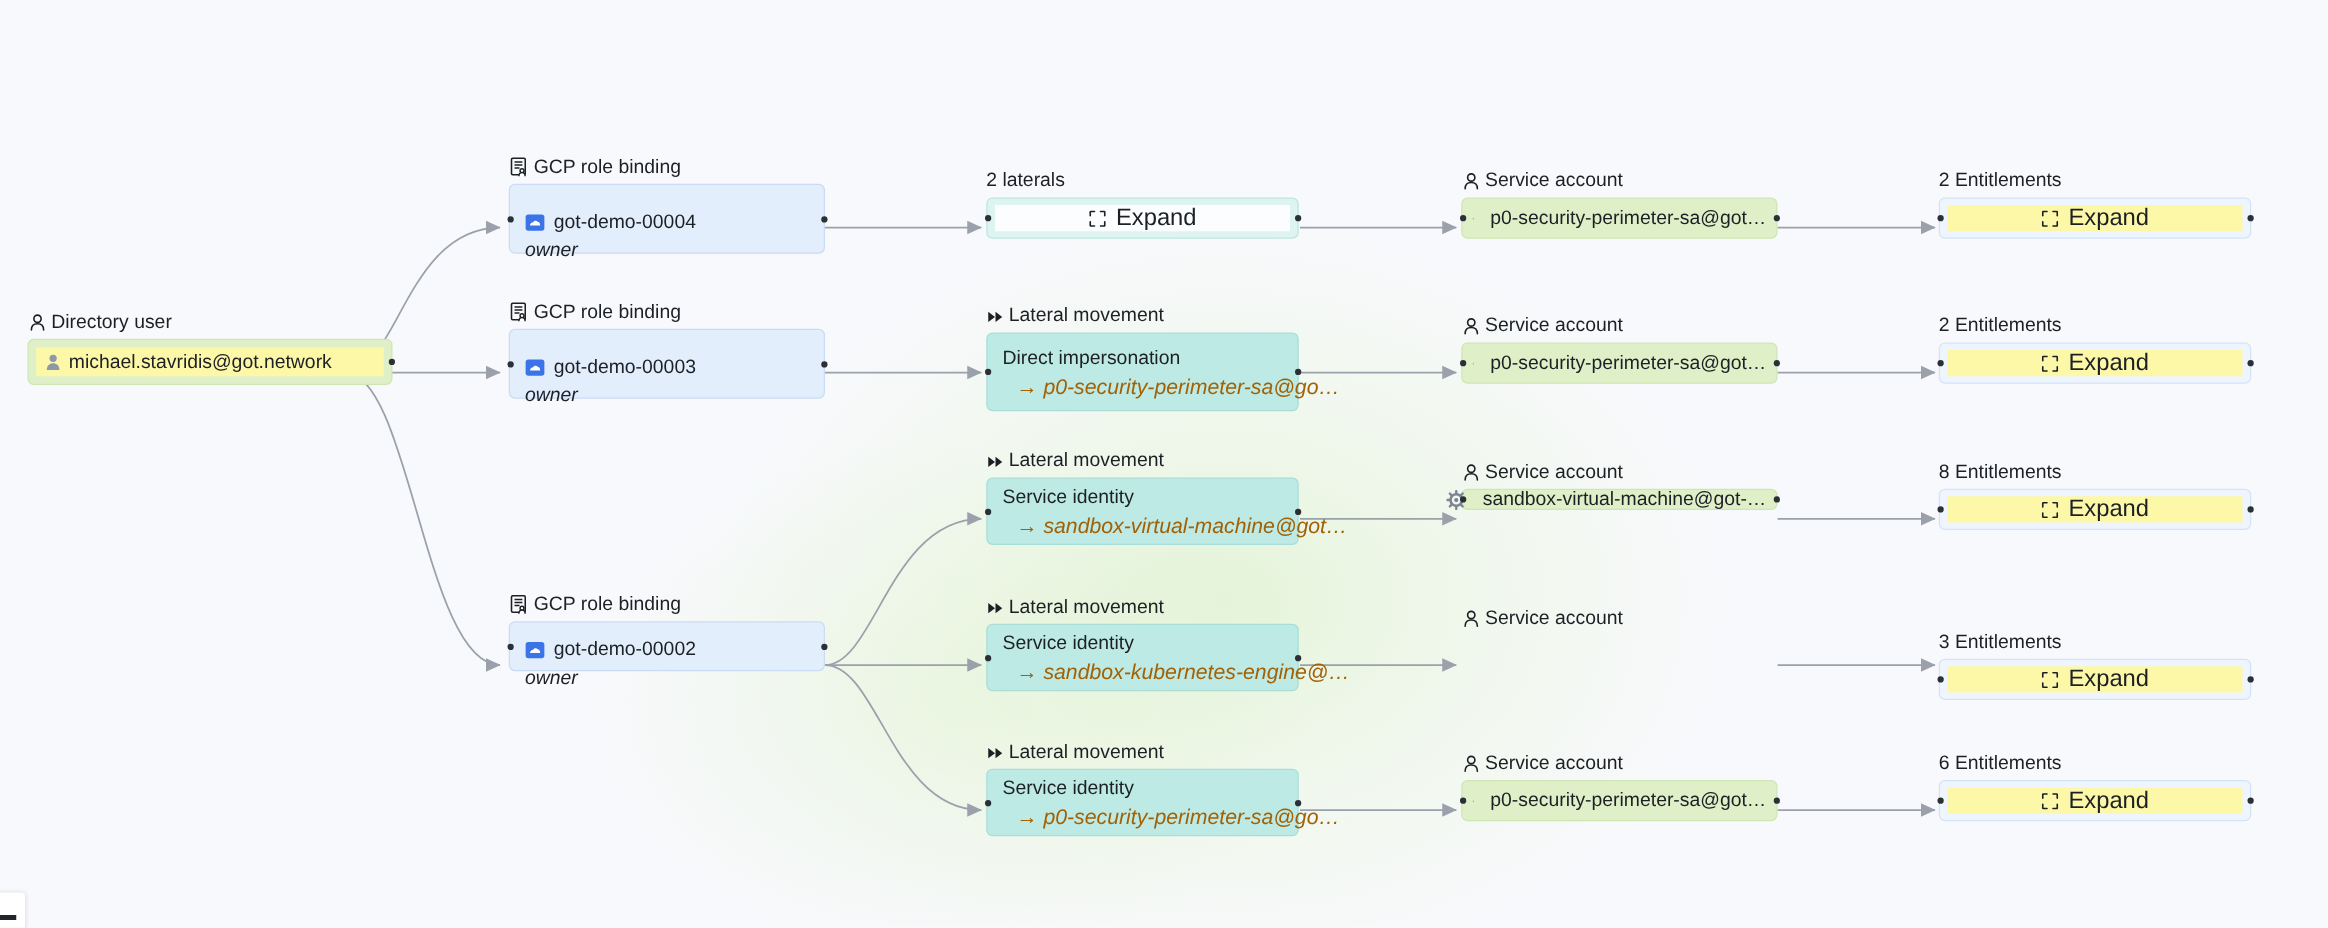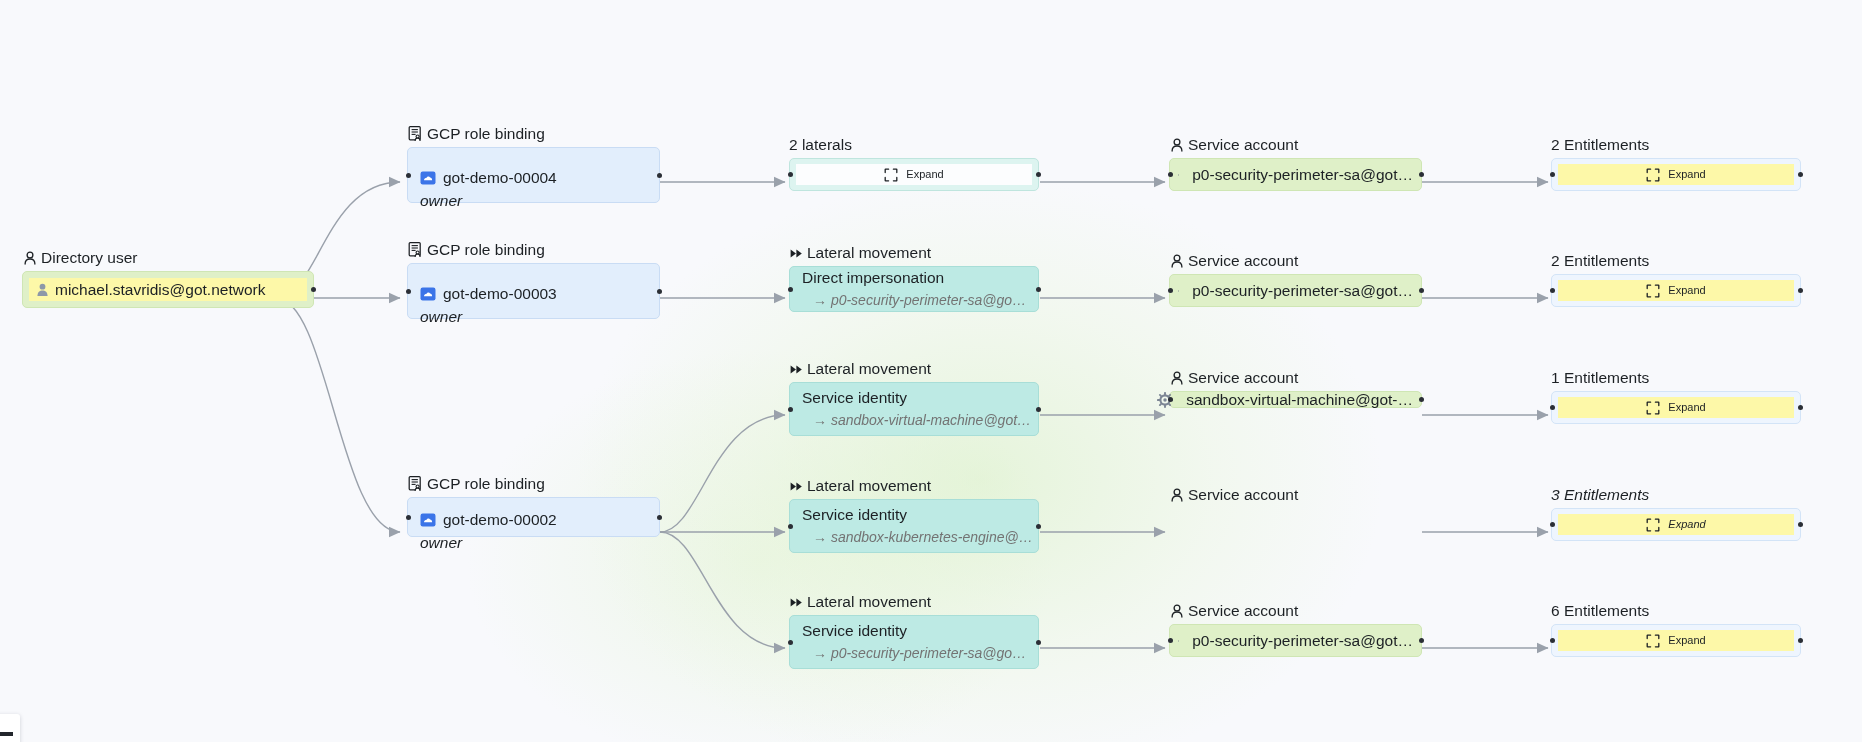--- a/index.html
+++ b/index.html
@@ -65,34 +65,34 @@
   }
   .rb-sub{font-size:15.5px;color:#1c2024;font-style:italic;line-height:19px;}
 
   
   .box-lm{
     background:#bdeae4;border:1px solid #a8ded7;
     padding:9px 12px;gap:4px;
   }
   .lm-title{font-size:15.5px;color:#1c2024;line-height:19px;white-space:nowrap;}
   .lm-sub{
-    font-size:14px;color:#737373;font-style:italic;line-height:19px;
+    font-size:17px;color:#a16207;font-style:italic;line-height:19px;
     white-space:nowrap;padding-left:11px;
   }
 
   
   .box-expand-teal{
     background:#ddf4f0;border:1px solid #bfe5de;padding:5px 6px;
   }
   .box-expand-blue{
     background:#eef5fe;border:1px solid #d3e4f7;padding:5px 6px;
   }
   .expand-btn{
     display:flex;align-items:center;justify-content:center;gap:8px;
-    font-size:11px;color:#1c2024;line-height:21px;
+    font-size:19px;color:#1c2024;line-height:21px;
     height:22px;cursor:pointer;
   }
   .expand-btn.white{background:#fcfdfe;}
   .expand-btn.yellow{background:#fdf8a8;}
 
   
   .box-sa{
     background:#dff0c8;border:1px solid #cfe6b4;padding:5px 8px;
   }
   .sa-row{
@@ -255,21 +255,21 @@
   </div>
 
   <div class="node" style="left:789px;top:245px;">
     <div class="node-label">
       <svg width="15" height="15" viewBox="0 0 15 15">
         <path d="M1.6 3.4 L7 7.5 L1.6 11.6 Z" fill="#1c2024"></path>
         <path d="M7.4 3.4 L12.8 7.5 L7.4 11.6 Z" fill="#1c2024"></path>
       </svg>
       <span>Lateral movement</span>
     </div>
-    <div class="node-box box-lm" style="width:250px;height:46px;">
+    <div class="node-box box-lm" style="width:250px;height:63px;">
       <div class="lm-title">Direct impersonation</div>
       <div class="lm-sub">→ p0-security-perimeter-sa@go…</div>
     </div>
   </div>
 
   <div class="node" style="left:789px;top:361px;">
     <div class="node-label">
       <svg width="15" height="15" viewBox="0 0 15 15">
         <path d="M1.6 3.4 L7 7.5 L1.6 11.6 Z" fill="#1c2024"></path>
         <path d="M7.4 3.4 L12.8 7.5 L7.4 11.6 Z" fill="#1c2024"></path>
@@ -459,33 +459,33 @@
         <svg width="14" height="14" viewBox="0 0 14 14">
           <path d="M1.2 4.6 V1.6 a.4.4 0 0 1 .4-.4 H4.6 M9.4 1.2 H12.4 a.4.4 0 0 1 .4.4 V4.6 M12.8 9.4 V12.4 a.4.4 0 0 1-.4.4 H9.4 M4.6 12.8 H1.6 a.4.4 0 0 1-.4-.4 V9.4" fill="none" stroke="#1c2024" stroke-width="1.3" stroke-linecap="round"></path>
         </svg>
         <span>Expand</span>
       </div>
     </div>
   </div>
 
   <div class="node" style="left:1551px;top:370px;">
     <div class="node-label">
-      <span>1 Entitlements</span>
+      <span>8 Entitlements</span>
     </div>
     <div class="node-box box-expand-blue" style="width:250px;height:33px;">
       <div class="expand-btn yellow">
         <svg width="14" height="14" viewBox="0 0 14 14">
           <path d="M1.2 4.6 V1.6 a.4.4 0 0 1 .4-.4 H4.6 M9.4 1.2 H12.4 a.4.4 0 0 1 .4.4 V4.6 M12.8 9.4 V12.4 a.4.4 0 0 1-.4.4 H9.4 M4.6 12.8 H1.6 a.4.4 0 0 1-.4-.4 V9.4" fill="none" stroke="#1c2024" stroke-width="1.3" stroke-linecap="round"></path>
         </svg>
         <span>Expand</span>
       </div>
     </div>
   </div>
 
-  <div class="node" style="left:1551px;top:487px;font-style:italic;">
+  <div class="node" style="left:1551px;top:506px;">
     <div class="node-label">
       <span>3 Entitlements</span>
     </div>
     <div class="node-box box-expand-blue" style="width:250px;height:33px;">
       <div class="expand-btn yellow">
         <svg width="14" height="14" viewBox="0 0 14 14">
           <path d="M1.2 4.6 V1.6 a.4.4 0 0 1 .4-.4 H4.6 M9.4 1.2 H12.4 a.4.4 0 0 1 .4.4 V4.6 M12.8 9.4 V12.4 a.4.4 0 0 1-.4.4 H9.4 M4.6 12.8 H1.6 a.4.4 0 0 1-.4-.4 V9.4" fill="none" stroke="#1c2024" stroke-width="1.3" stroke-linecap="round"></path>
         </svg>
         <span>Expand</span>
       </div>

